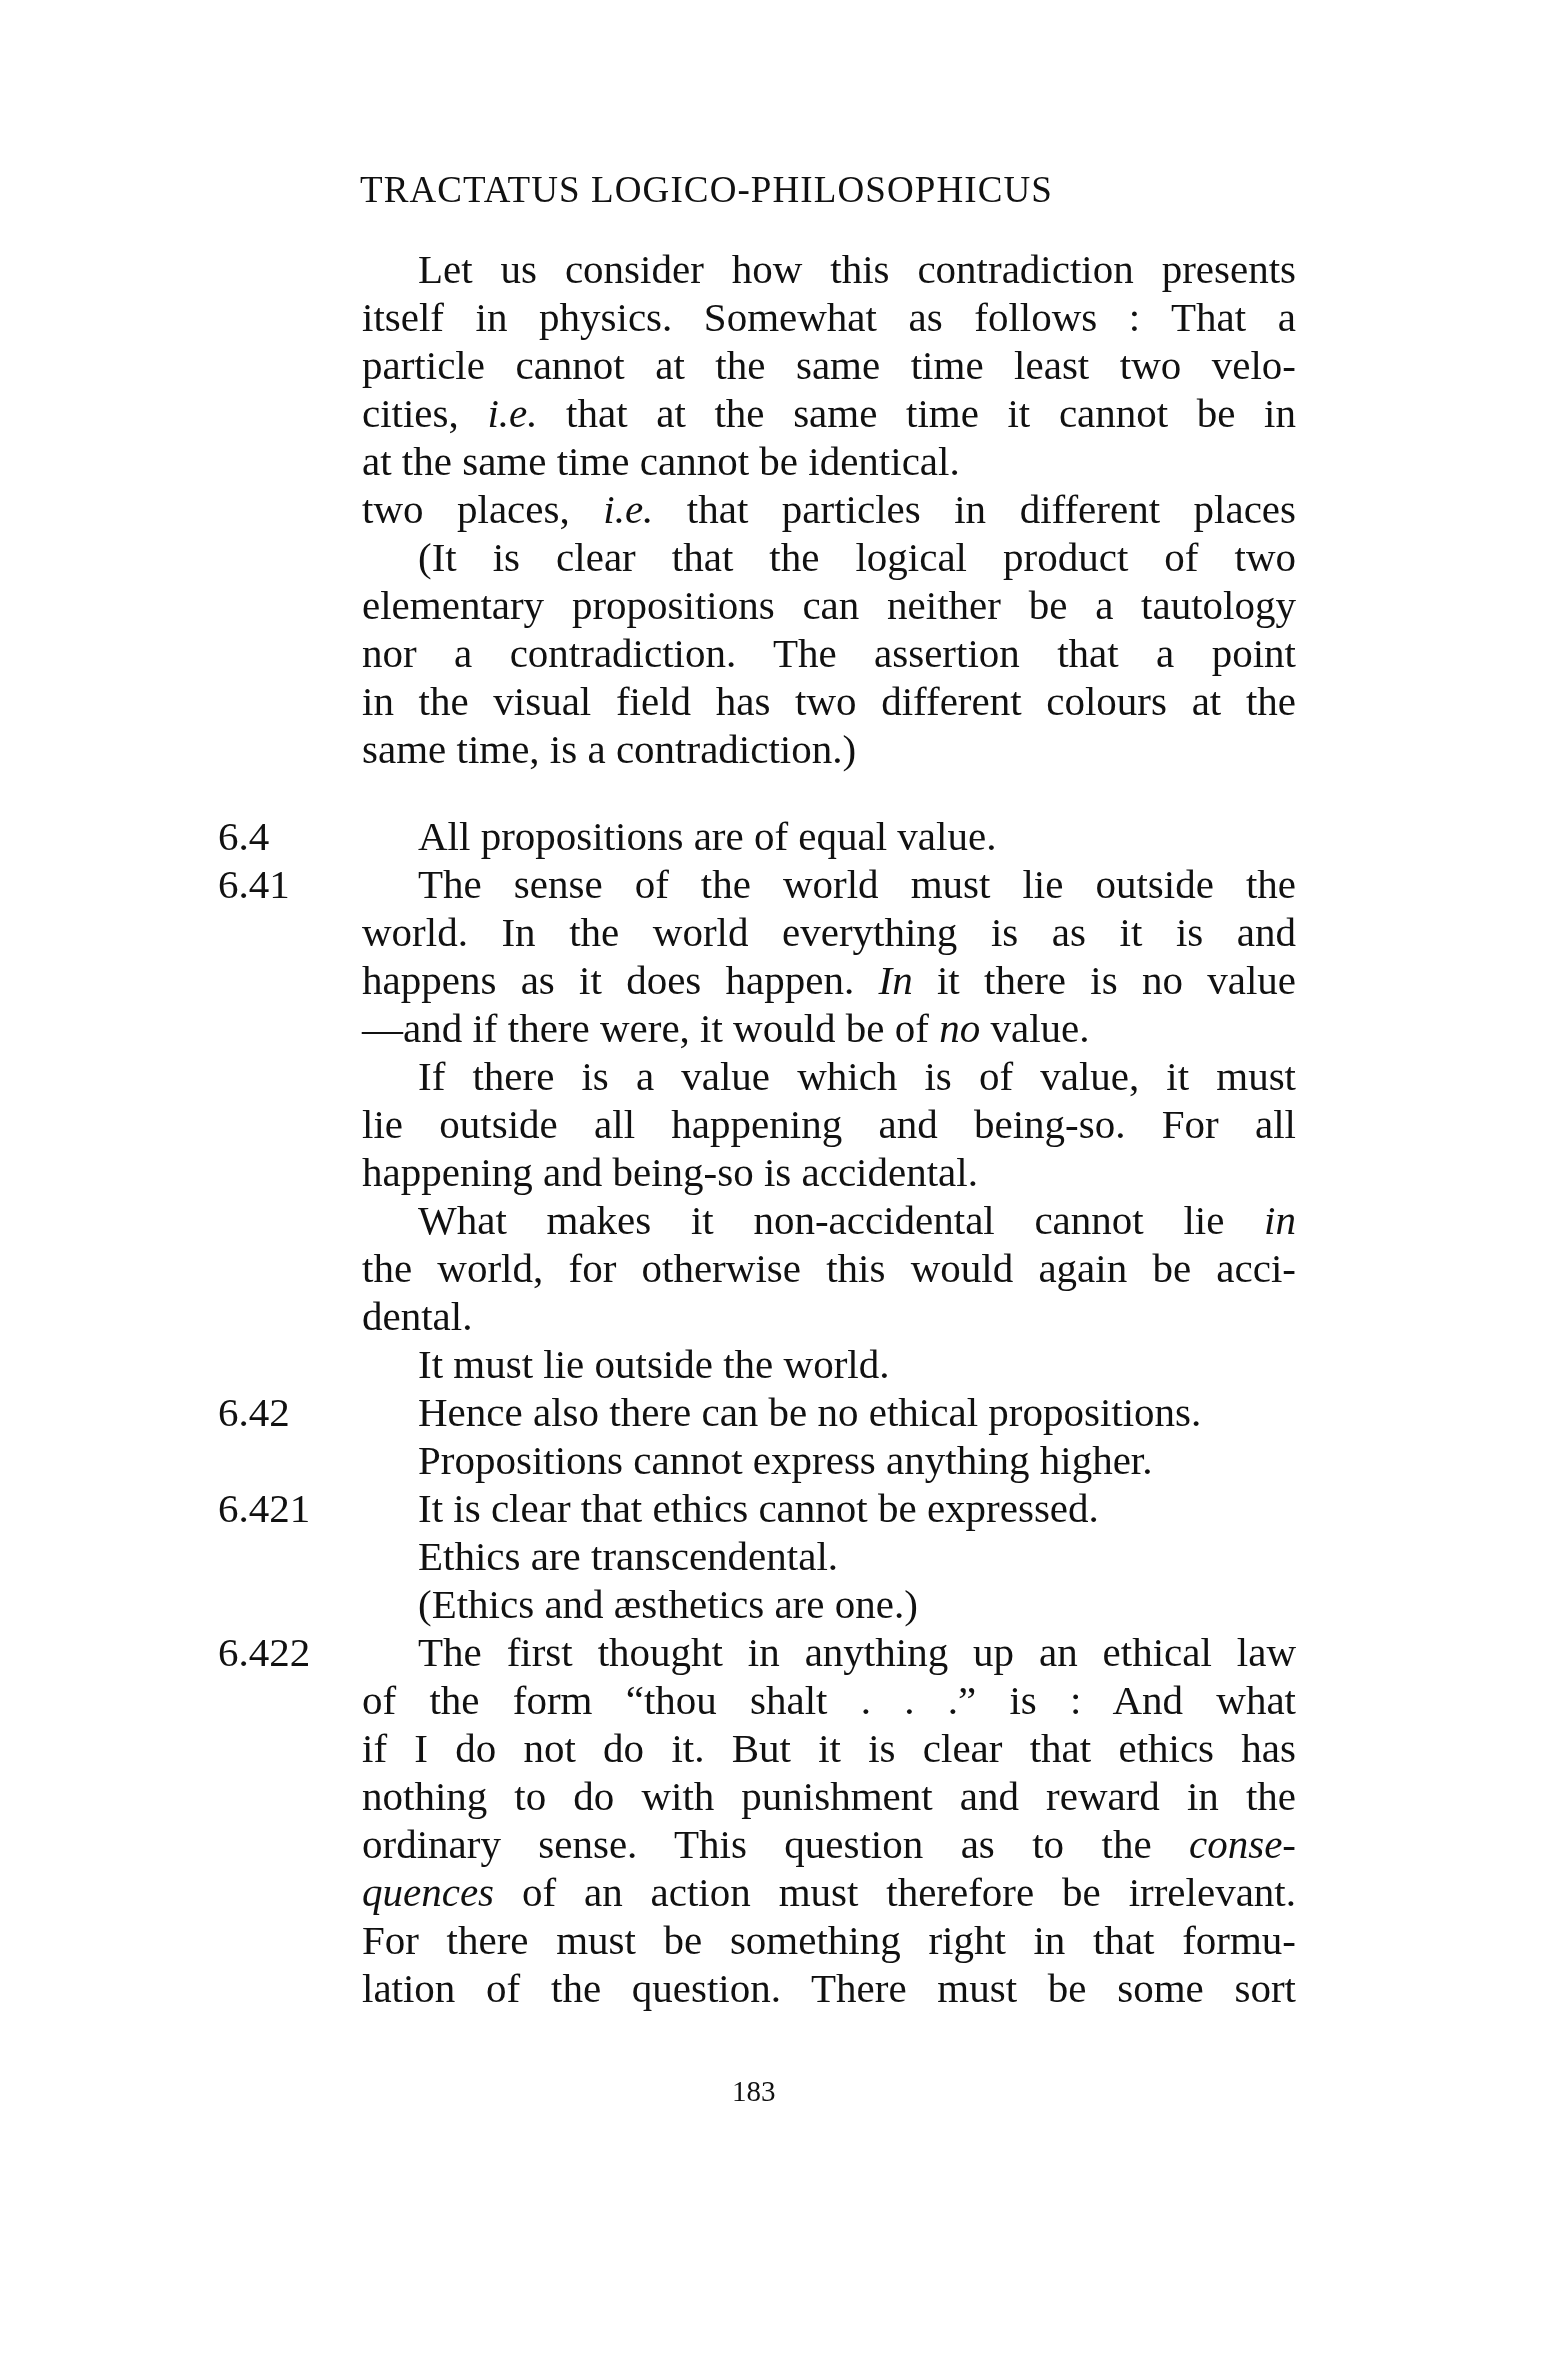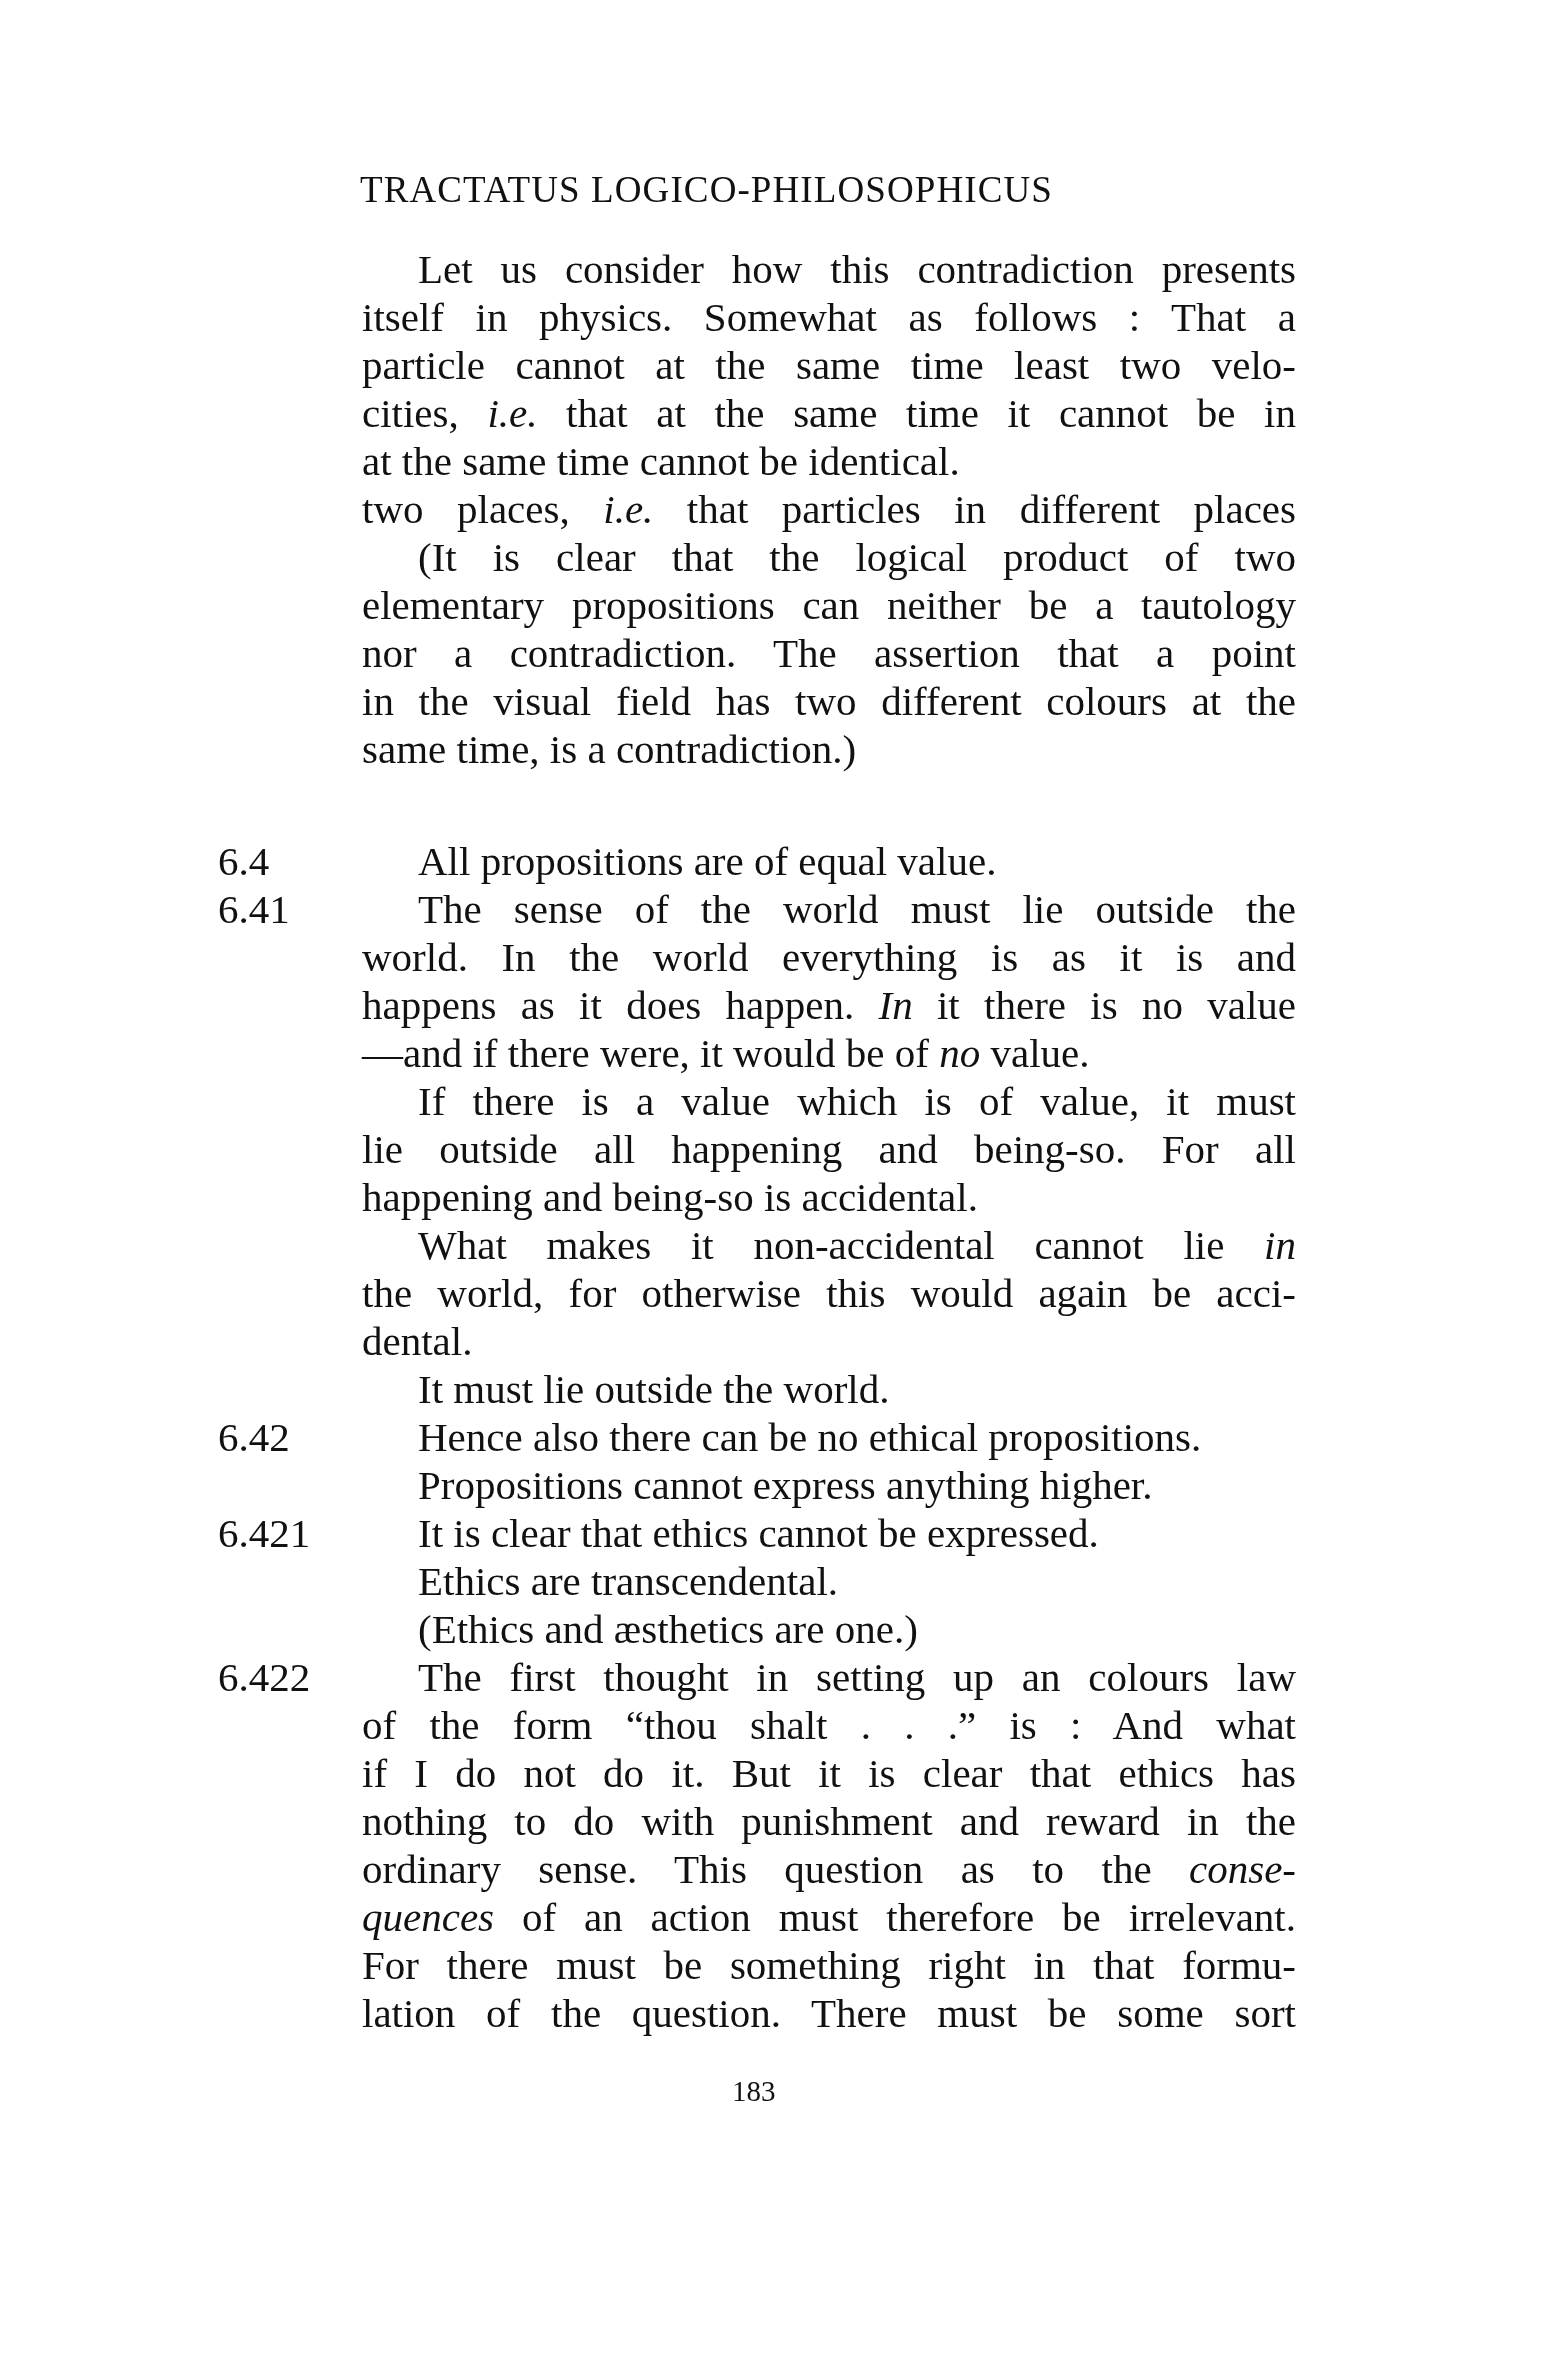--- a/index.html
+++ b/index.html
@@ -35,21 +35,21 @@
   .text-block {
     position: absolute;
     left: 362px;
     top: 245px;
     width: 934px;
   }
   .section {
     position: relative;
   }
   .section + .section {
-    margin-top: 64px;
+    margin-top: 39px;
   }
   .line {
     position: relative;
     height: 48px;
     line-height: 48px;
     font-size: 41px;
     white-space: nowrap;
   }
   .line .txt {
     display: block;
@@ -179,21 +179,21 @@
           <span class="txt"><span>It is clear that ethics cannot be expressed.</span></span>
         </div>
         <div class="line indent last">
           <span class="txt"><span>Ethics are transcendental.</span></span>
         </div>
         <div class="line indent last">
           <span class="txt"><span>(Ethics and æsthetics are one.)</span></span>
         </div>
         <div class="line indent">
           <span class="num">6.422</span>
-          <span class="txt"><span>The first thought in setting up an colours law</span></span>
+          <span class="txt"><span>The first thought in anything up an ethical law</span></span>
         </div>
         <div class="line">
           <span class="txt"><span>of the form “thou shalt . . .” is :  And what</span></span>
         </div>
         <div class="line">
           <span class="txt"><span>if I do not do it.  But it is clear that ethics has</span></span>
         </div>
         <div class="line">
           <span class="txt"><span>nothing to do with punishment and reward in the</span></span>
         </div>

